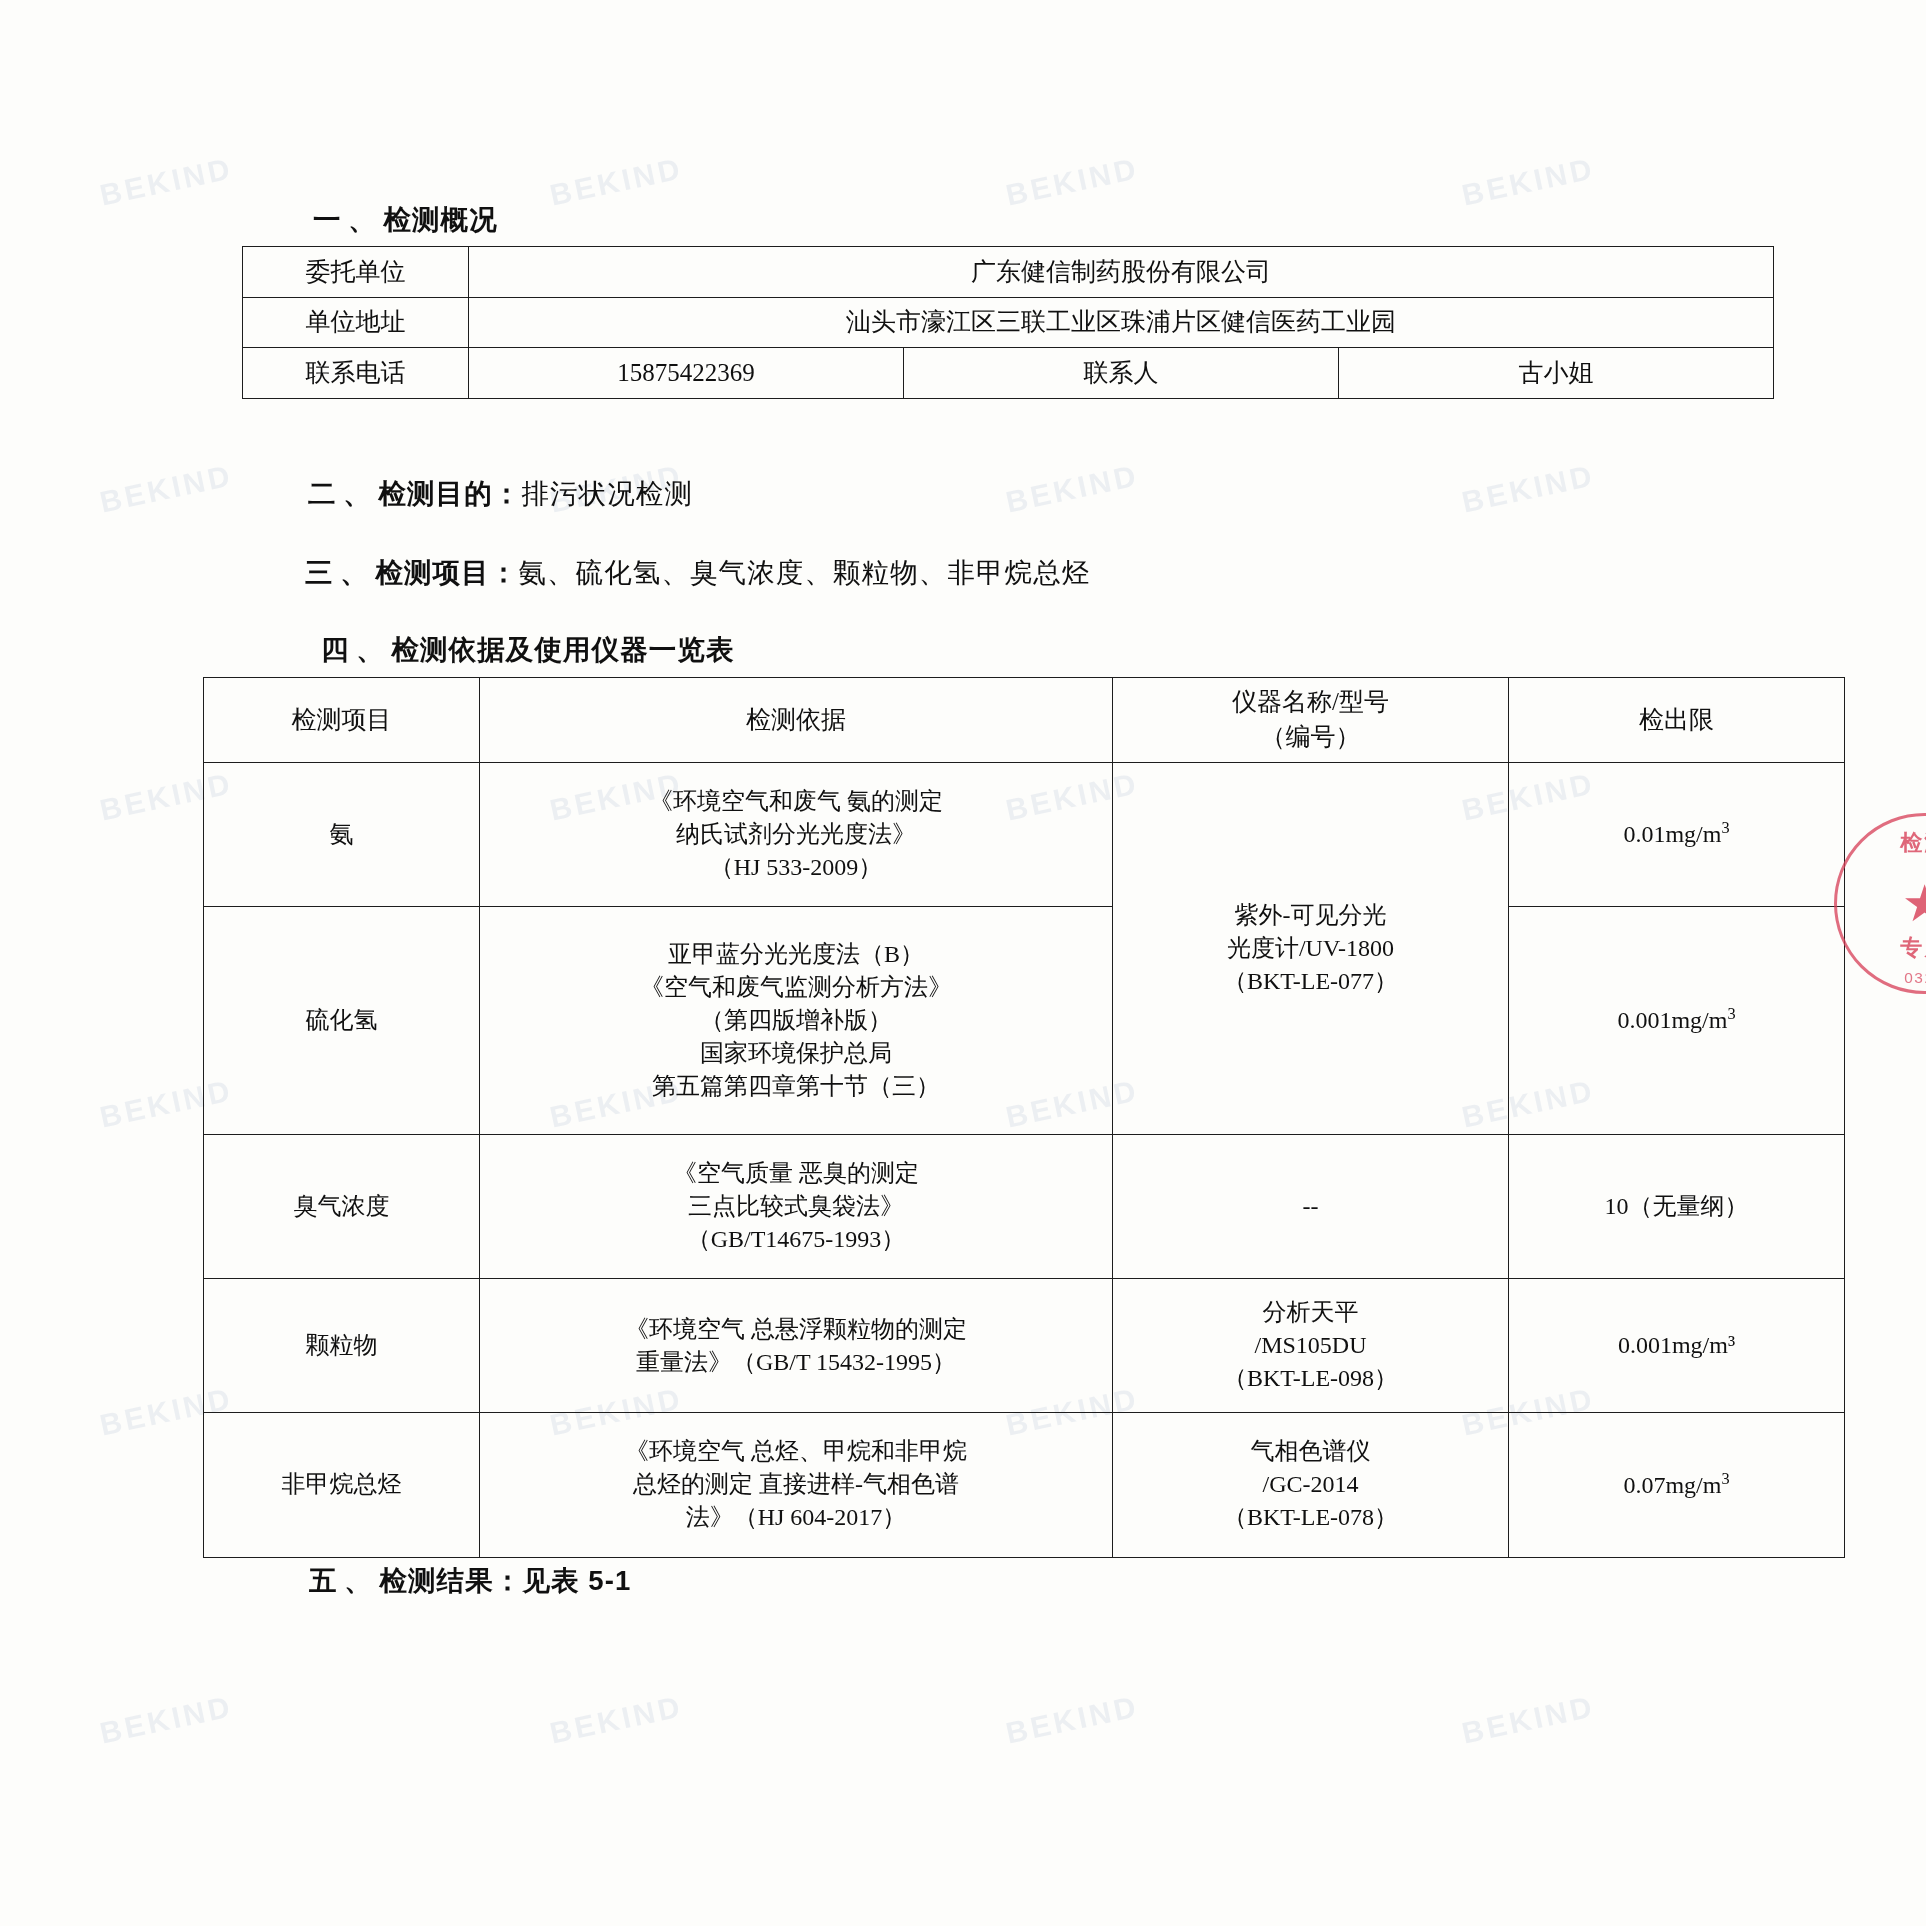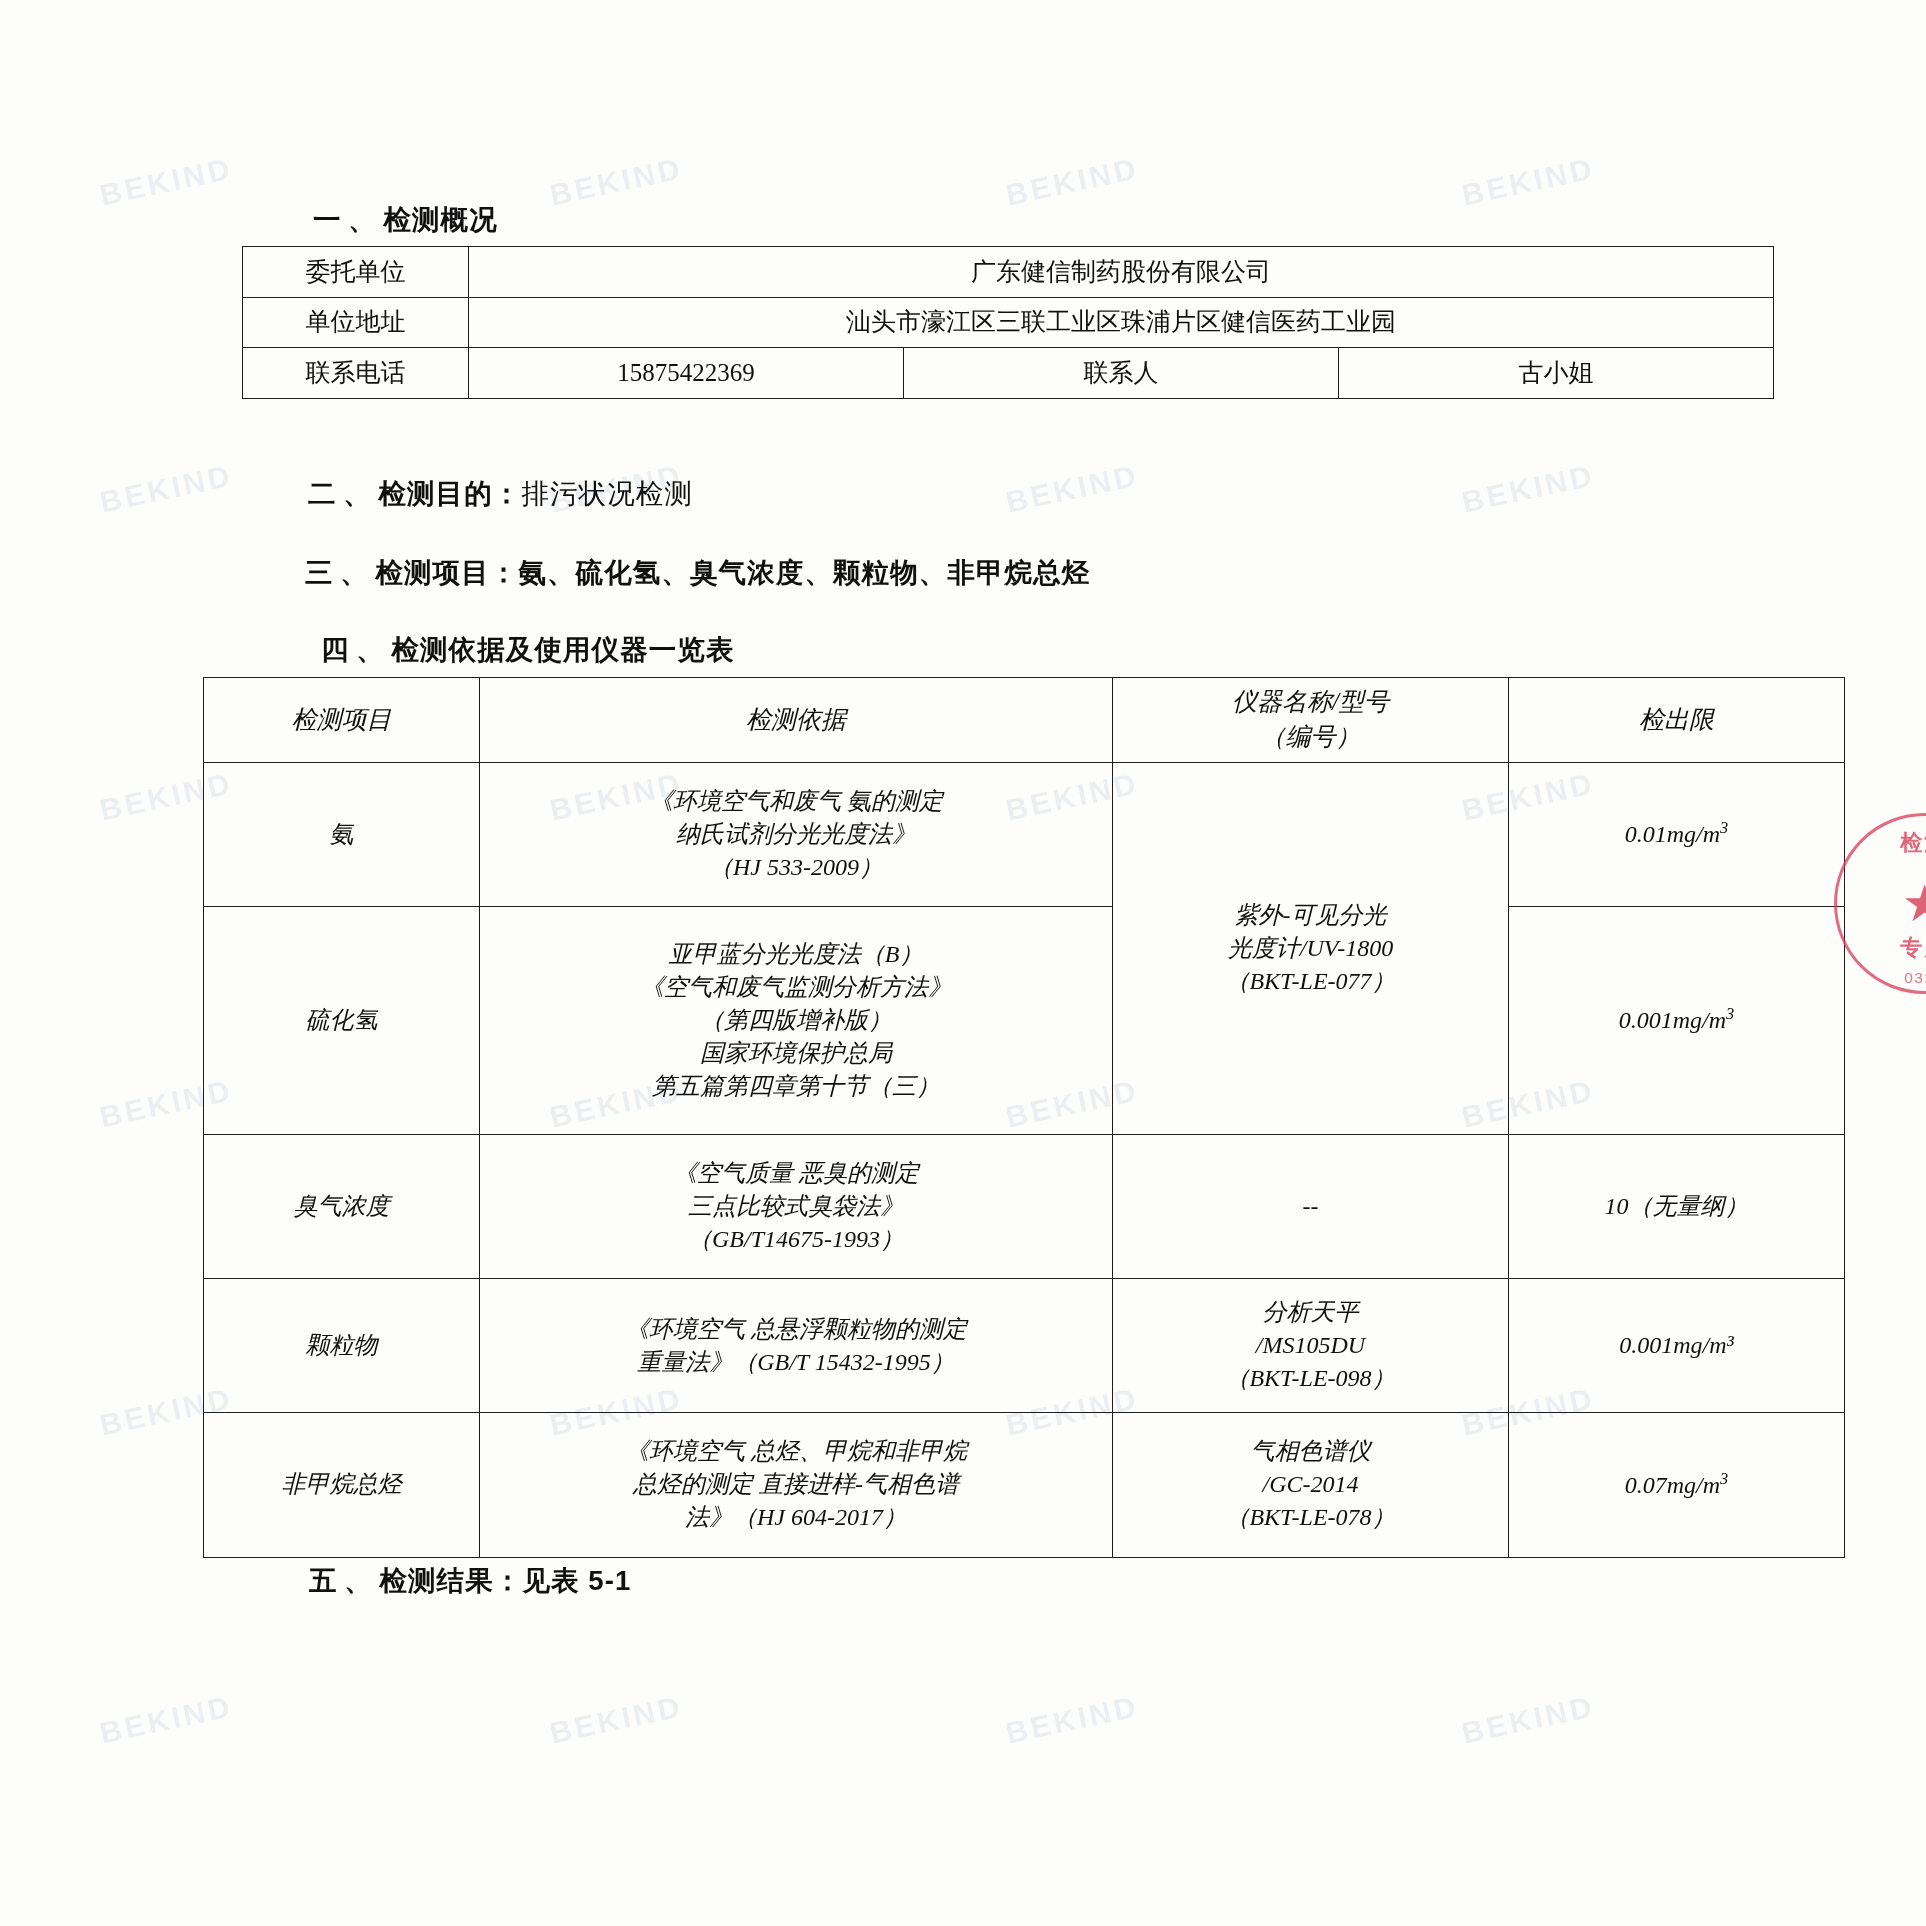--- a/index.html
+++ b/index.html
@@ -92,21 +92,20 @@
     width: 1532px;
   }
   #overview-table td { height: 43px; }
   #overview-table td.label { width: 214px; }
 
   
   #basis-table {
     left: 203px;
     top: 677px;
     width: 1593px;
-    font-style: italic;
   }
   #basis-table td { font-size: 24px; }
   #basis-table td.c1 { width: 264px; }
   #basis-table td.c2 { width: 621px; }
   #basis-table td.c3 { width: 384px; }
   #basis-table td.c4 { width: 324px; }
   #basis-table tr.head td { height: 77px; font-size: 25px; }
 
   .sup { font-size: 0.68em; vertical-align: super; }
 
@@ -209,21 +208,21 @@
       <td>古小姐</td>
     </tr>
   </tbody>
     </table>
 
   <div class="sec-title" style="left:308px; top:476px;">
     <span class="num">二、</span><span>检测目的：</span><span style="font-weight:400; font-family:'Liberation Serif',serif;">排污状况检测</span>
   </div>
 
   <div class="sec-title" style="left:305px; top:555px;">
-    <span class="num">三、</span><span>检测项目：</span><span style="font-weight:700; font-family:'Liberation Serif',serif;">氨、硫化氢、臭气浓度、颗粒物、非甲烷总烃</span>
+    <span class="num">三、</span><span>检测项目：</span><span style="font-weight:400; font-family:'Liberation Serif',serif;">氨、硫化氢、臭气浓度、颗粒物、非甲烷总烃</span>
   </div>
 
   <div class="sec-title" style="left:321px; top:632px;">
     <span class="num">四、</span><span>检测依据及使用仪器一览表</span>
   </div>
 
   <table id="basis-table">
     <tbody>
         <tr class="head">
       <td class="c1">检测项目</td>

